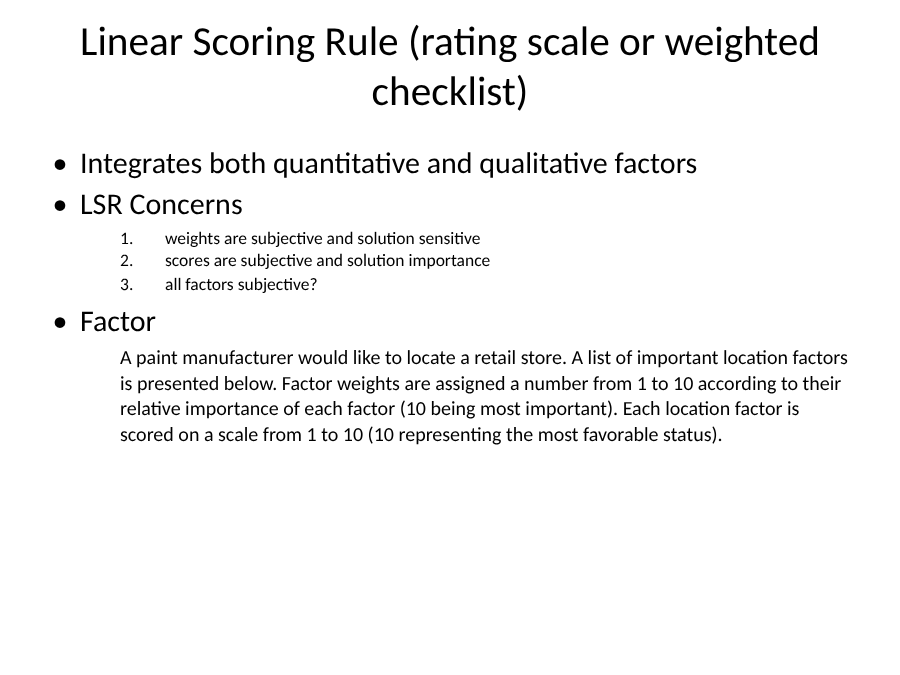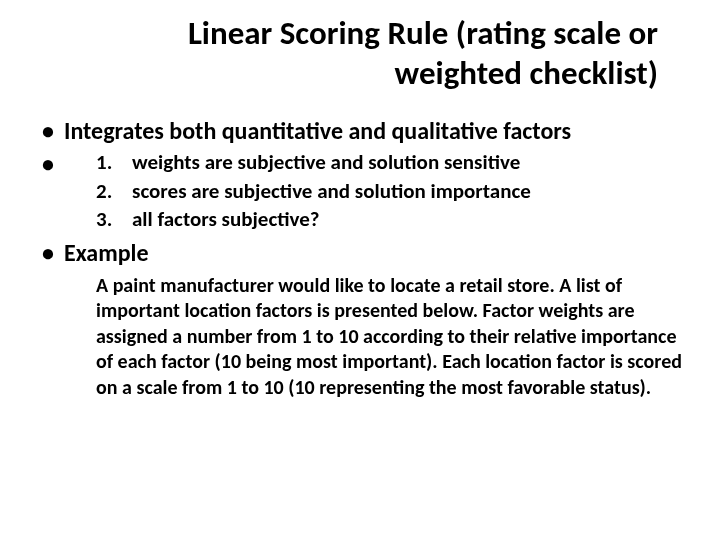--- a/index.html
+++ b/index.html
@@ -7,83 +7,83 @@
       width: 720px;
       height: 540px;
       background: #fff;
       font-family: Calibri, "Segoe UI", Arial, sans-serif;
       color: #000;
       padding: 14px 38px 20px 38px;
       overflow: hidden;
     }
     .title {
       font-size: 33px;
-      text-align: right;
-      font-weight: 700;
+      text-align: center;
+      font-weight: 400;
       line-height: 1.2;
       margin-bottom: 22px;
       padding: 0 24px;
     }
     ul.top {
       list-style: none;
       padding-left: 0;
     }
     ul.top > li {
       font-size: 24px;
       line-height: 1.3;
       padding-left: 26px;
       position: relative;
       margin-bottom: 2px;
-      font-weight: bold;
     }
     ul.top > li::before {
       content: "•";
       position: absolute;
       left: 4px;
       top: 0;
       font-size: 24px;
     }
     ol.sub {
       list-style: none;
       counter-reset: subnum;
       padding-left: 32px;
       margin-top: 2px;
       margin-bottom: 4px;
     }
     ol.sub > li {
-      font-size: 21px;
+      font-size: 14px;
       line-height: 1.35;
       counter-increment: subnum;
       position: relative;
       padding-left: 36px;
     }
     ol.sub > li::before {
       content: counter(subnum) ".";
       position: absolute;
       left: 0;
       top: 0;
     }
     .para {
-      font-size: 20px;
+      font-size: 16px;
       line-height: 1.28;
       padding-left: 32px;
       margin-top: 4px;
     }
   </style>
 </head>
 <body>
 
 <h1 class="title">Linear Scoring Rule (rating scale or weighted checklist)</h1>
 
 <ul class="top">
   <li>Integrates both quantitative and qualitative factors</li>
   <li>
+    <span>LSR Concerns</span>
     <ol class="sub">
       <li>weights are subjective and solution sensitive</li>
       <li>scores are subjective and solution importance</li>
       <li>all factors subjective?</li>
     </ol>
   </li>
   <li>
-    <span>Example</span>
+    <span>Factor</span>
     <div class="para">A paint manufacturer would like to locate a retail store. A list of important location factors is presented below. Factor weights are assigned a number from 1 to 10 according to their relative importance of each factor (10 being most important). Each location factor is scored on a scale from 1 to 10 (10 representing the most favorable status).</div>
   </li>
 </ul>
 
 </body></html>

